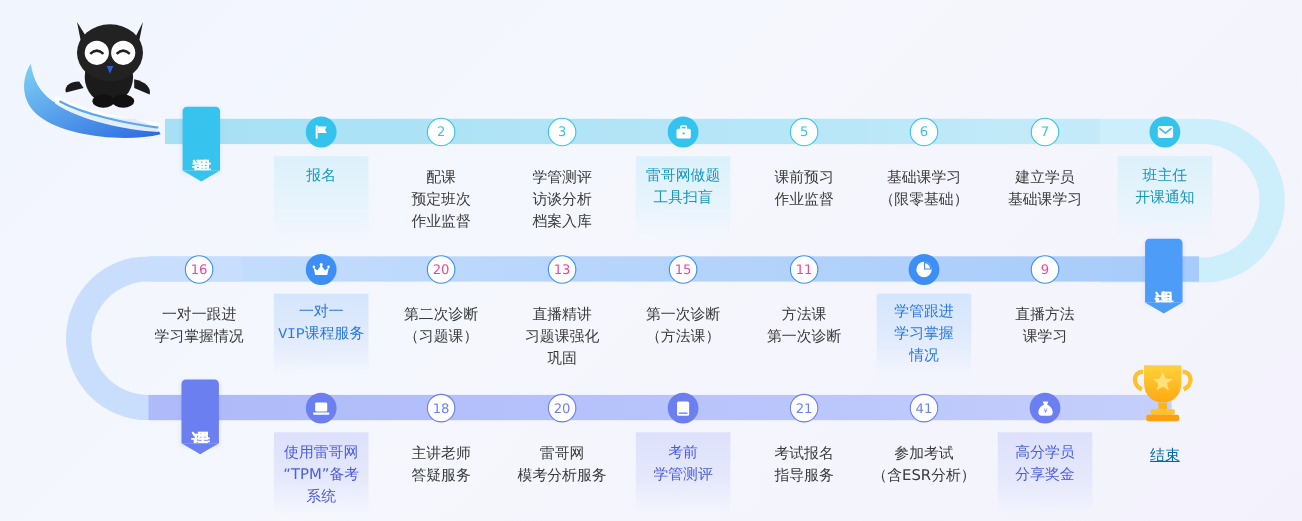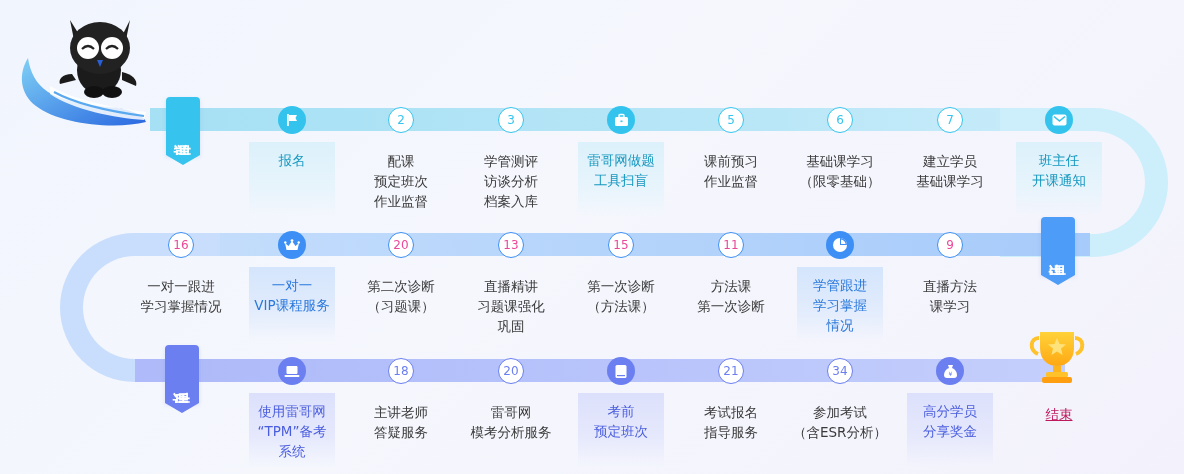--- a/index.html
+++ b/index.html
@@ -70,23 +70,23 @@
 
   .label {
     position: absolute; left: 50%; transform: translateX(-50%);
     top: 36px; width: 110px;
     font-size: 13.5px; line-height: 20px; color: #3a3a3a;
     white-space: pre-line;
     padding-top: 8px;
   }
   .hl .label { width: 86px; height: 74px; padding-top: 8px; }
   .row-top .hl .label { color: #1597bf; background: linear-gradient(180deg, #dcf1fb 0%, #e7f4fc 60%, rgba(240,246,253,0) 100%); }
-  .row-mid .hl .label { color: #2a78dc; background: linear-gradient(180deg, #d4e5fc 0%, #e2ecfc 60%, rgba(240,245,253,0) 100%); }
+  .row-mid .hl .label { color: #2a78dc; background: linear-gradient(180deg, #d4e5fc 0%, #e2ecfc 60%, rgba(240,245,253,0) 100%); font-family: Liberation Mono, monospace; }
   .row-bot .hl .label { color: #4a5ddf; background: linear-gradient(180deg, #dce0fb 0%, #e6e9fc 60%, rgba(242,243,253,0) 100%); }
-  .label.end { color: #be185d; top: 38px; text-decoration: underline; }
+  .label.end { color: #0369a1; top: 38px; text-decoration: underline; }
 
   
   svg { display: block; }
 
   
   .mascot { position: absolute; left: 14px; top: 14px; width: 140px; height: 125px; }
   .trophy { position: absolute; left: 1026px; top: 330px; width: 62px; height: 56px; }
 </style>
 </head>
 <body>
@@ -270,29 +270,29 @@
 模考分析服务</div>
     </div>
     <div class="node hl" style="left:621px; top:357px;">
       <div class="marker icon">
         <svg width="14" height="15" viewBox="0 0 14 15">
             <rect x="1.5" y="1" width="11" height="13" rx="1.5" fill="#fff"></rect>
             <rect x="3" y="11" width="8" height="1.2" fill="#6b7ff0"></rect>
           </svg>
       </div>
       <div class="label">考前
-预定班次</div>
+学管测评</div>
     </div>
     <div class="node" style="left:731px; top:358px;">
       <div class="marker num">21</div>
       <div class="label">考试报名
 指导服务</div>
     </div>
     <div class="node" style="left:840px; top:358px;">
-      <div class="marker num">34</div>
+      <div class="marker num">41</div>
       <div class="label">参加考试
 （含ESR分析）</div>
     </div>
     <div class="node hl" style="left:950px; top:357px;">
       <div class="marker icon">
         <svg width="15" height="15" viewBox="0 0 15 15">
             <path d="M5 1 H10 L9 4 C12 5 14 8 14 11 C14 13 13 14 11 14 H4 C2 14 1 13 1 11 C1 8 3 5 6 4 Z" fill="#fff"></path>
             <text x="7.5" y="11.5" font-size="6" text-anchor="middle" fill="#6b7ff0" font-family="DejaVu Sans, sans-serif">¥</text>
           </svg>
       </div>

